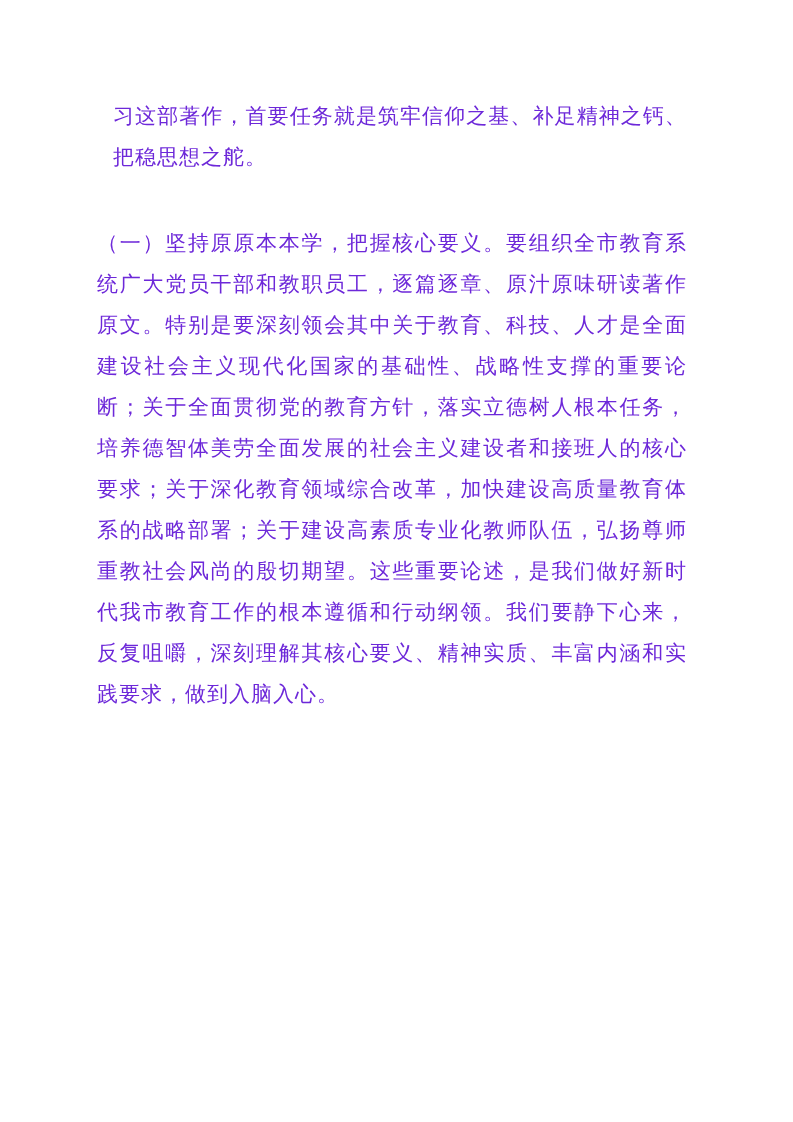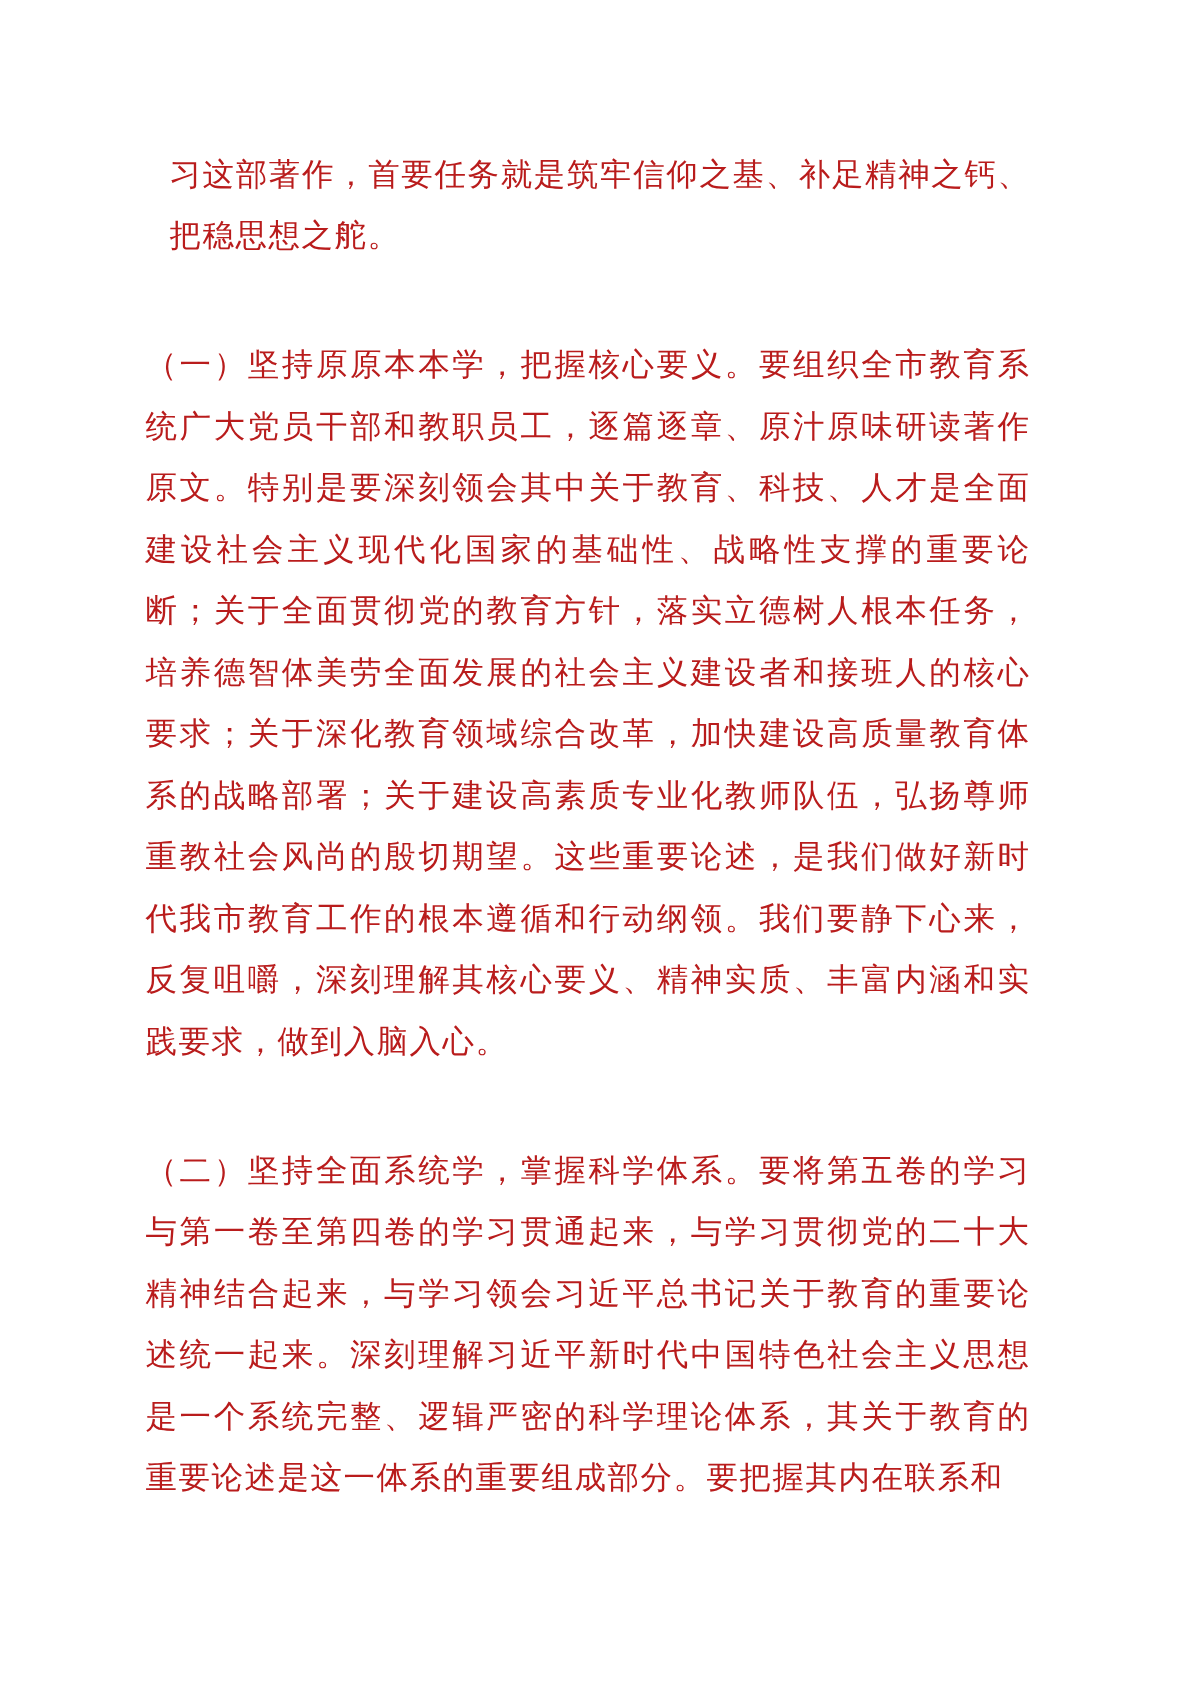--- a/index.html
+++ b/index.html
@@ -18,30 +18,29 @@
     width: 793px;
     height: 1122px;
     padding: 96px 106px 0 97px;
     background: #ffffff;
   }
   .para {
     margin: 0 0 45px 0;
     font-size: 21px;
     line-height: 41px;
     letter-spacing: 1px;
-    color: #b91c1c;
+    color: #6d28d9;
     text-align: justify;
     text-justify: inter-character;
     word-break: break-all;
     font-weight: 400;
   }
   .para.continuation {
     padding-left: 16px;
   }
 </style>
 </head>
 <body>
 
 <div class="page">
   <p class="para continuation">习这部著作，首要任务就是筑牢信仰之基、补足精神之钙、把稳思想之舵。</p>
   <p class="para">（一）坚持原原本本学，把握核心要义。要组织全市教育系统广大党员干部和教职员工，逐篇逐章、原汁原味研读著作原文。特别是要深刻领会其中关于教育、科技、人才是全面建设社会主义现代化国家的基础性、战略性支撑的重要论断；关于全面贯彻党的教育方针，落实立德树人根本任务，培养德智体美劳全面发展的社会主义建设者和接班人的核心要求；关于深化教育领域综合改革，加快建设高质量教育体系的战略部署；关于建设高素质专业化教师队伍，弘扬尊师重教社会风尚的殷切期望。这些重要论述，是我们做好新时代我市教育工作的根本遵循和行动纲领。我们要静下心来，反复咀嚼，深刻理解其核心要义、精神实质、丰富内涵和实践要求，做到入脑入心。</p>
-  <p class="para">（二）坚持全面系统学，掌握科学体系。要将第五卷的学习与第一卷至第四卷的学习贯通起来，与学习贯彻党的二十大精神结合起来，与学习领会习近平总书记关于教育的重要论述统一起来。深刻理解习近平新时代中国特色社会主义思想是一个系统完整、逻辑严密的科学理论体系，其关于教育的重要论述是这一体系的重要组成部分。要把握其内在联系和</p>
 </div>
 
 </body></html>

